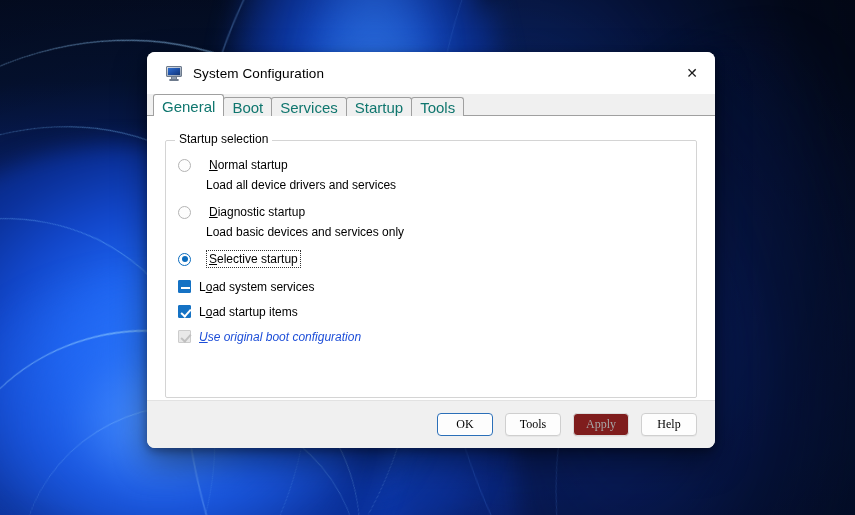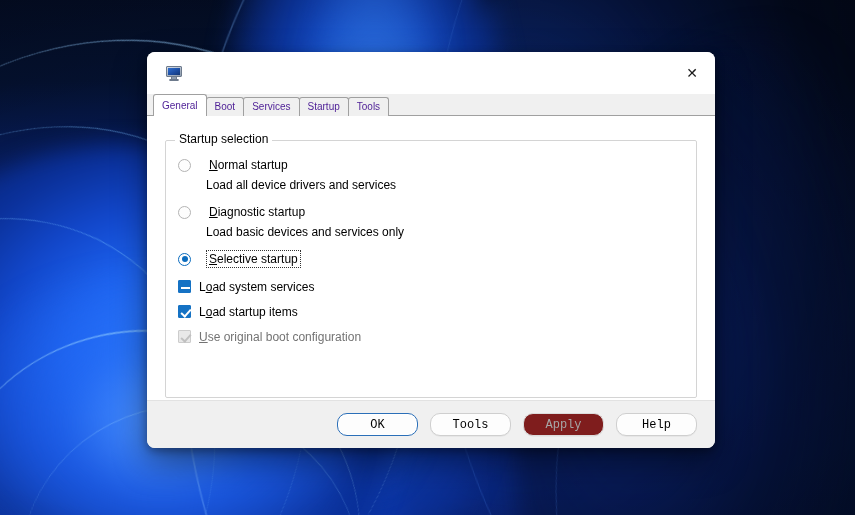--- a/index.html
+++ b/index.html
@@ -179,23 +179,23 @@
     align-items: flex-end;
   }
   #tabstrip::after {
     content: "";
     position: absolute;
     left: 0; right: 0; bottom: 0;
     height: 1px;
     background: #a0a0a0;
   }
   .tab {
-    font-size: 10px;
+    font-size: 15px;
     line-height: 1;
-    color: #4c1d95;
+    color: #0f766e;
     padding: 4px 8px 4px 8px;
     border: 1px solid #a0a0a0;
     border-bottom: none;
     background: #f0f0f0;
     border-radius: 3px 3px 0 0;
     margin-right: -1px;
     position: relative;
     z-index: 1;
     cursor: default;
     height: 19px;
@@ -339,41 +339,41 @@
     border: solid #c0c0c0;
     border-width: 0 2px 2px 0;
     transform: rotate(42deg);
   }
   .cb-label {
     margin-left: 8px;
     font-size: 12px;
     color: #000;
     cursor: default;
   }
-  .cb-label.disabled { color: #737373; }
+  .cb-label.disabled { color: #1d4ed8; font-style: italic; }
 
   
   #footer {
     flex: 0 0 auto;
     height: 48px;
     background: #f0f0f0;
     display: flex;
     align-items: center;
     justify-content: flex-end;
     padding-right: 18px;
     gap: 12px;
     border-top: 1px solid #e2e2e2;
   }
   .btn {
-    width: 81px; height: 23px;
+    width: 56px; height: 23px;
     font-size: 12px;
-    font-family: Liberation Mono, monospace;
+    font-family: Liberation Serif, serif;
     background: #fdfdfd;
     border: 1px solid #cfcfcf;
-    border-radius: 10px;
+    border-radius: 4px;
     color: #000;
     display: flex; align-items: center; justify-content: center;
     cursor: default;
     box-shadow: 0 1px 0 rgba(0,0,0,.04);
   }
   .btn.default {
     border: 1px solid #2b6fb8;
     box-shadow: 0 0 0 1px #ffffff inset;
   }
   .btn.disabled { color: #a6a6a6; background: #7f1d1d; border-color: #dcdcdc; }
@@ -401,20 +401,21 @@
 
   <div id="dialog">
 
     <div id="titlebar">
       <div id="app-icon">
         <div class="mon-body"></div>
         <div class="mon-screen"></div>
         <div class="mon-stand"></div>
         <div class="mon-base"></div>
       </div>
+      <div id="title-text">System Configuration</div>
       <div id="close-btn">
         <span class="x">✕</span>
       </div>
     </div>
 
     <div id="tabstrip">
       <div class="tab active">
           <span>General</span>
         </div>
       <div class="tab">

